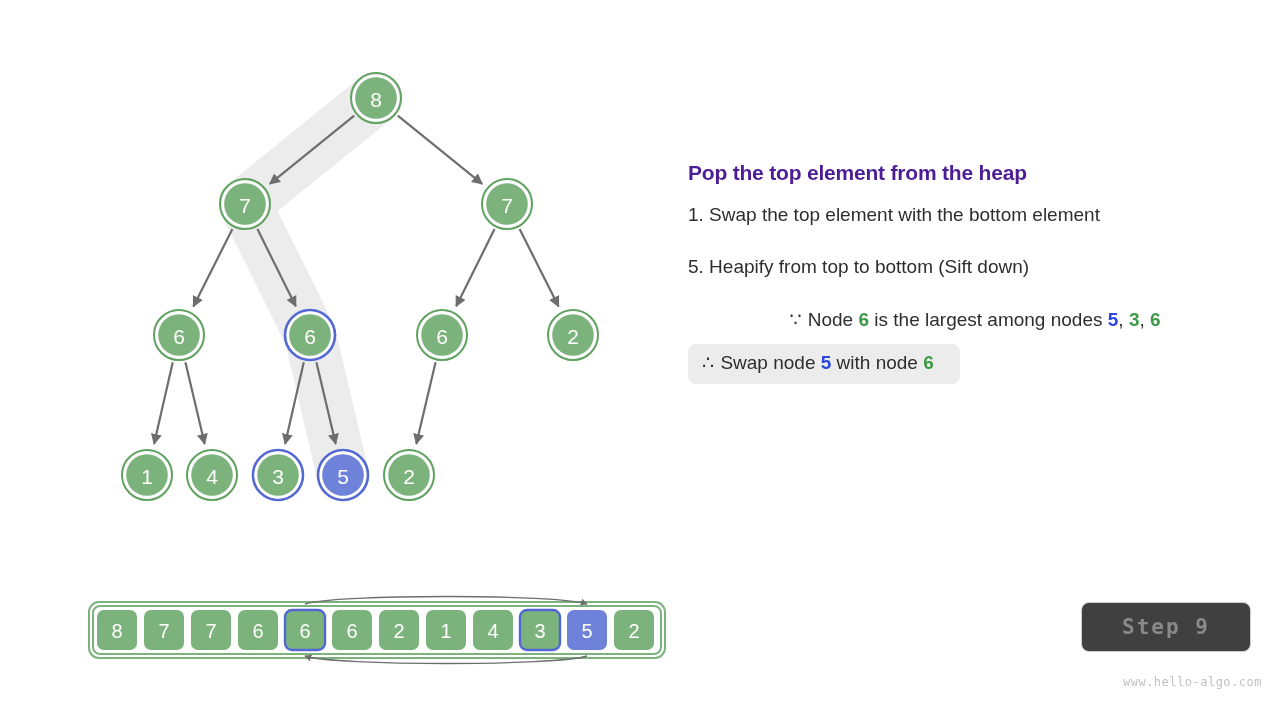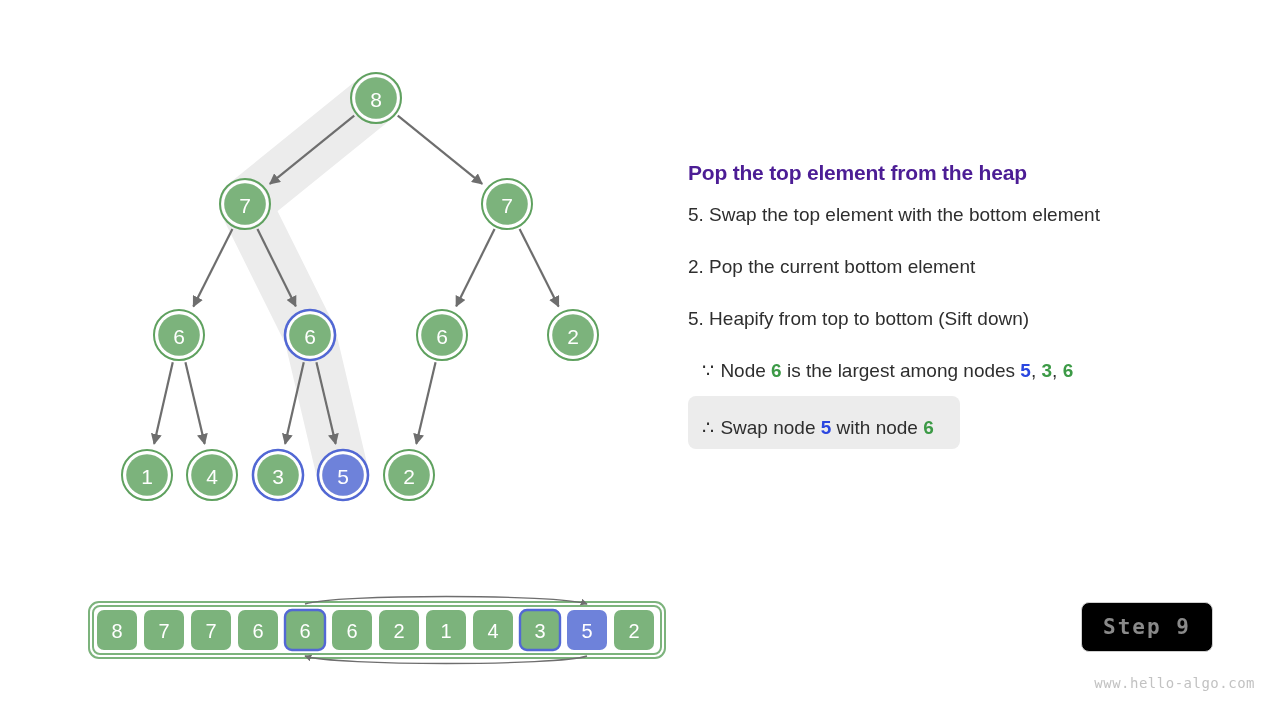--- a/index.html
+++ b/index.html
@@ -74,64 +74,65 @@
     line-height: 1.25;
     white-space: nowrap;
   }
   .reason-line {
     font-size: 19px;
     color: #2e2e2e;
     margin: 0 0 6px 0;
     padding-left: 14px;
     line-height: 1.4;
     white-space: nowrap;
+    text-align: center;
   }
   .conclusion-line {
     display: inline-block;
     font-size: 19px;
     color: #2e2e2e;
     background: #ececec;
     border-radius: 8px;
-    padding: 20px 26px 9px 14px;
+    padding: 7px 26px 9px 14px;
     margin: 5px 0 0 0;
     line-height: 1.25;
     white-space: nowrap;
   }
   .num-green { color: #3c9a46; font-weight: bold; }
   .num-blue  { color: #2b47e0; font-weight: bold; }
   .sym { letter-spacing: 1px; }
 
   
   #step-badge {
     position: absolute;
     left: 1081px;
     top: 602px;
-    width: 132px;
+    width: 170px;
     height: 50px;
     border: 1px solid #cfcfcf;
     border-radius: 8px;
-    background: #000000;
+    background: #404040;
     display: flex;
     align-items: center;
     justify-content: center;
     font-family: "DejaVu Sans Mono", monospace;
     font-weight: bold;
     font-size: 21px;
     letter-spacing: 2px;
     color: #8a8a8a;
     box-sizing: border-box;
   }
 
   
   #watermark {
     position: absolute;
-    right: 25px;
+    right: 18px;
     top: 675px;
     font-family: "DejaVu Sans Mono", monospace;
-    font-size: 14px;
+    font-size: 12px;
     color: #c2c2c2;
     letter-spacing: 0.5px;
   }
 </style>
 </head>
 <body>
 
 <div id="tree-diagram">
   <svg id="tree-svg" width="680" height="540" viewBox="0 0 680 540">
     <defs>
@@ -299,22 +300,21 @@
     <g id="array-swap-arrows">
         <path d="M 305 44 C 335 34, 557 34, 587 44" fill="none" stroke="#6e6e6e" stroke-width="1.4" marker-end="url(#arrow2)"></path>
         <path d="M 587 96 C 557 106, 335 106, 305 96" fill="none" stroke="#6e6e6e" stroke-width="1.4" marker-end="url(#arrow2)"></path>
       </g>
   </svg>
 </div>
 
 <div id="info-panel">
   <h1 id="panel-title">Pop the top element from the heap</h1>
 
-  <p class="step-line">5. Swap the top element with the bottom element</p>
-  <p class="step-line">2. Pop the current bottom element</p>
+  <p class="step-line">1. Swap the top element with the bottom element</p>
   <p class="step-line">5. Heapify from top to bottom (Sift down)</p>
 
   <p class="reason-line">
     <span class="sym">∵</span>
     <span>Node</span>
     <span class="num-green">6</span>
     <span>is the largest among nodes</span>
     <span class="num-blue">5</span><span>,</span>
     <span class="num-green">3</span><span>,</span>
     <span class="num-green">6</span>

